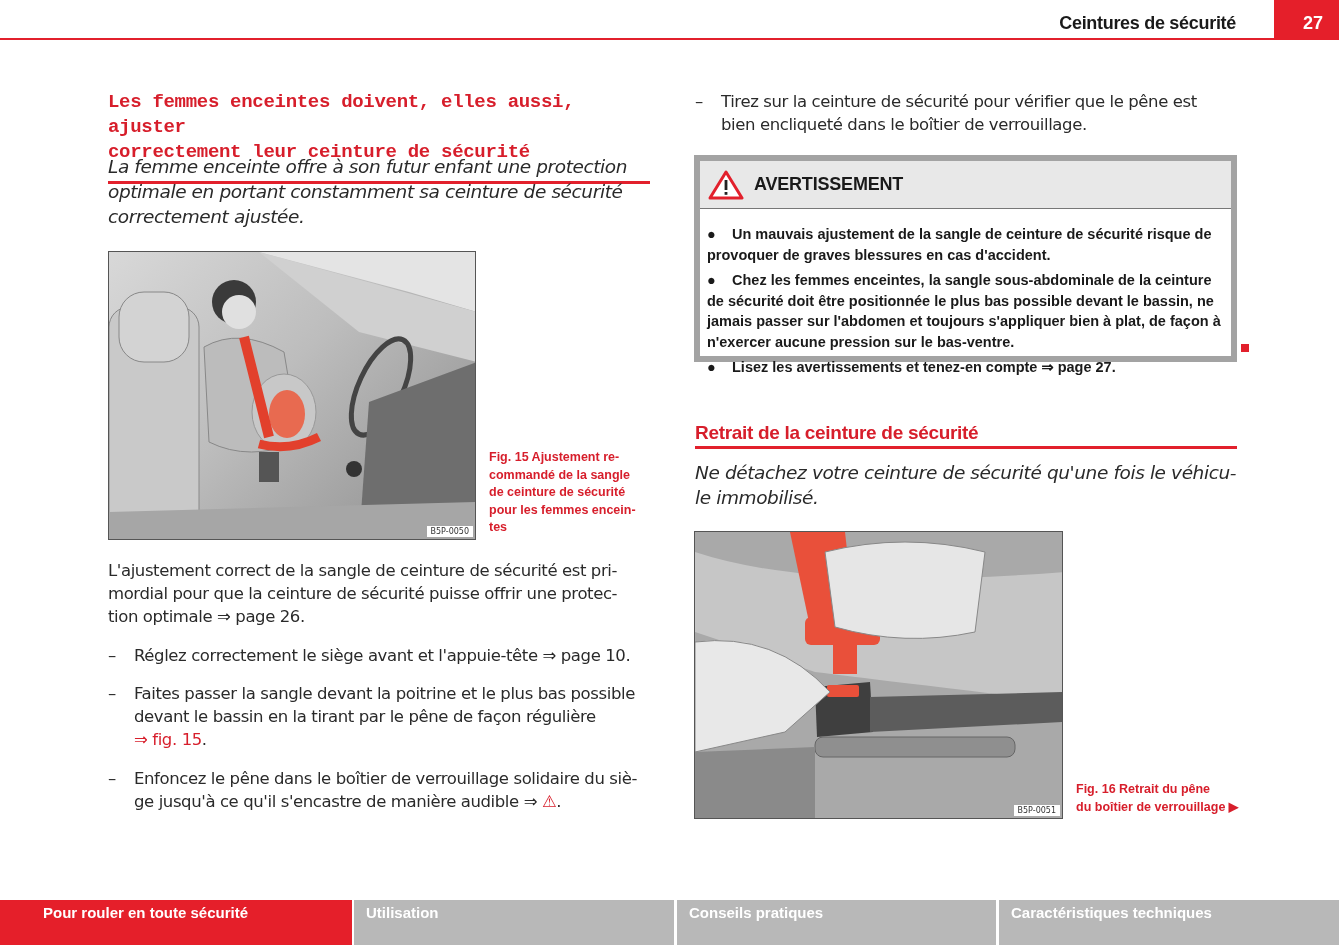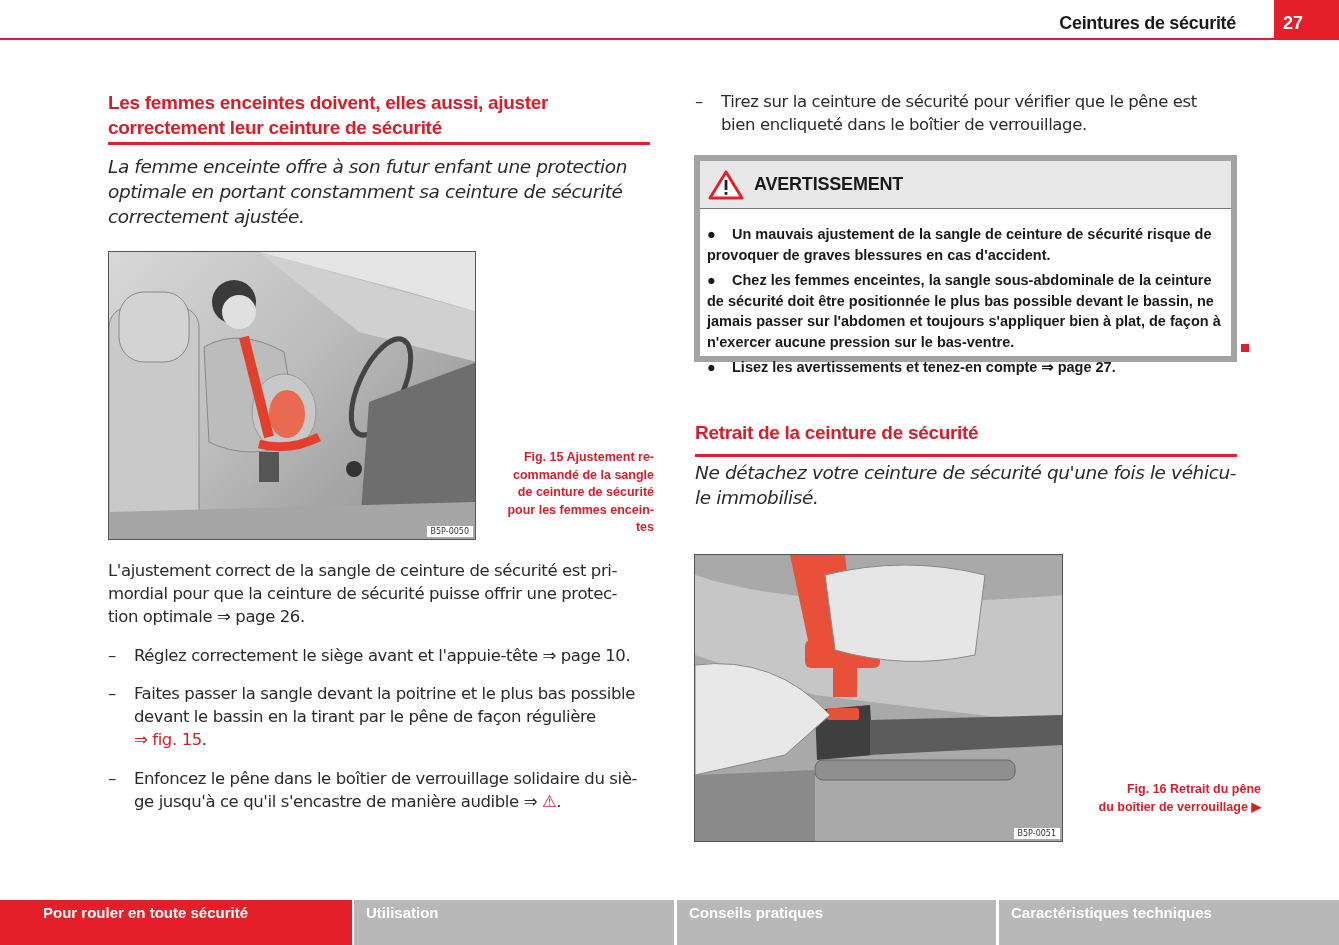--- a/index.html
+++ b/index.html
@@ -2,33 +2,33 @@
 <html><head>
   <meta charset="utf-8">
   <style>
     * { box-sizing: border-box; margin: 0; padding: 0; }
     html, body { width: 1339px; height: 945px; background: #ffffff; overflow: hidden; }
     body { position: relative; font-family: "DejaVu Sans", sans-serif; color: #222222; }
 
     
     .hdr-line { position: absolute; left: 0; top: 38px; width: 1274px; height: 2px; background: #e2202c; }
     .hdr-title { position: absolute; right: 103px; top: 13px; font-family: "Liberation Sans", sans-serif; font-weight: bold; font-size: 18px; color: #1a1a1a; letter-spacing: -0.3px; }
-    .hdr-page { position: absolute; left: 1274px; top: 0; width: 65px; height: 40px; background: #e51f2a; color: #fff; font-family: "Liberation Sans", sans-serif; font-weight: bold; font-size: 18px; padding: 13px 16px 0 9px; }
+    .hdr-page { position: absolute; left: 1274px; top: 0; width: 65px; height: 40px; background: #e51f2a; color: #fff; font-family: "Liberation Sans", sans-serif; font-weight: bold; font-size: 18px; padding: 13px 16px 0 9px; text-align: right; }
 
     .h2 { position: absolute; font-family: "Liberation Sans", sans-serif; font-weight: bold; color: #d71e2b; font-size: 19px; line-height: 25px; letter-spacing: -0.3px; border-bottom: 3px solid #e2202c; }
     .lead { position: absolute; font-family: "DejaVu Sans", sans-serif; font-style: italic; font-size: 18.5px; line-height: 25px; color: #2a2a2a; letter-spacing: -0.4px; }
     .body { position: absolute; font-family: "DejaVu Sans", sans-serif; font-size: 16.5px; line-height: 23px; color: #2a2a2a; letter-spacing: -0.4px; }
     .dash-item { position: absolute; font-family: "DejaVu Sans", sans-serif; font-size: 16.5px; line-height: 23px; color: #2a2a2a; letter-spacing: -0.4px; padding-left: 26px; }
     .dash-item .dash { position: absolute; left: 0; top: 0; }
     .red { color: #d71e2b; }
 
     
     .fig { position: absolute; border: 1px solid #555; background: linear-gradient(135deg, #d8d8d8 0%, #bdbdbd 45%, #8c8c8c 100%); overflow: hidden; }
     .fig-code { position: absolute; right: 2px; bottom: 2px; background: #fff; font-family: "DejaVu Sans", sans-serif; font-size: 8px; padding: 1px 4px; color: #333; }
-    .caption { position: absolute; font-family: "Liberation Sans", sans-serif; font-weight: bold; font-size: 12.5px; line-height: 17.5px; color: #d71e2b; text-align: right; }
+    .caption { position: absolute; font-family: "Liberation Sans", sans-serif; font-weight: bold; font-size: 12.5px; line-height: 17.5px; color: #d71e2b; }
 
     
     .warn { position: absolute; left: 694px; top: 155px; width: 543px; height: 207px; border: 6px solid #a3a3a3; background: #fff; }
     .warn-head { height: 48px; background: #e8e8e8; border-bottom: 1px solid #777; display: flex; align-items: center; padding-left: 8px; }
     .warn-title { font-family: "Liberation Sans", sans-serif; font-weight: bold; font-size: 18px; color: #1a1a1a; margin-left: 10px; letter-spacing: -0.2px; }
     .warn-body { padding: 15px 7px 0 7px; font-family: Liberation Sans, sans-serif; font-weight: bold; font-size: 14.5px; line-height: 20.5px; color: #1a1a1a; }
     .warn-body p { margin-bottom: 5px; }
     .bullet { display: inline-block; width: 25px; }
     .end-mark { position: absolute; left: 1241px; top: 344px; width: 8px; height: 8px; background: #e2202c; }
 
@@ -38,21 +38,21 @@
     .tab.active { background: #e51f2a; padding-left: 43px; }
     .tab.inactive { background: #b8b8b8; }
   </style>
 </head>
 <body>
 
 <div class="hdr-line"></div>
 <div class="hdr-title">Ceintures de sécurité</div>
 <div class="hdr-page">27</div>
 
-<div class="h2" style="left:108px; top:90px; width:542px; padding-bottom:2px;">
+<div class="h2" style="left:108px; top:90px; width:542px; padding-bottom:16px;font-family:Liberation Mono, monospace;">
   <div>Les femmes enceintes doivent, elles aussi, ajuster</div>
   <div>correctement leur ceinture de sécurité</div>
 </div>
 
 <div class="lead" style="left:108px; top:154px; width:545px;">
   <div>La femme enceinte offre à son futur enfant une protection</div>
   <div>optimale en portant constamment sa ceinture de sécurité</div>
   <div>correctement ajustée.</div>
 </div>
 
@@ -126,28 +126,28 @@
     <span class="warn-title">AVERTISSEMENT</span>
   </div>
   <div class="warn-body">
     <p><span class="bullet">●</span><span>Un mauvais ajustement de la sangle de ceinture de sécurité risque de provoquer de graves blessures en cas d'accident.</span></p>
     <p><span class="bullet">●</span><span>Chez les femmes enceintes, la sangle sous-abdominale de la ceinture de sécurité doit être positionnée le plus bas possible devant le bassin, ne jamais passer sur l'abdomen et toujours s'appliquer bien à plat, de façon à n'exercer aucune pression sur le bas-ventre.</span></p>
     <p><span class="bullet">●</span><span>Lisez les avertissements et tenez-en compte ⇒ page 27.</span></p>
   </div>
 </div>
 <div class="end-mark"></div>
 
-<div class="h2" style="left:695px; top:420px; width:542px; padding-bottom:9px;">Retrait de la ceinture de sécurité</div>
+<div class="h2" style="left:695px; top:420px; width:542px; padding-bottom:1px;">Retrait de la ceinture de sécurité</div>
 
 <div class="lead" style="left:695px; top:460px; width:545px;">
   <div>Ne détachez votre ceinture de sécurité qu'une fois le véhicu-</div>
   <div>le immobilisé.</div>
 </div>
 
-<div class="fig" style="left:694px; top:554px; width:369px; height:288px;">
+<div class="fig" style="left:694px; top:531px; width:369px; height:288px;">
   <svg width="369" height="288" viewBox="0 0 369 288">
     <rect width="369" height="288" fill="#a9a9a9"></rect>
     <path d="M0 20 Q120 60 369 40 L369 170 Q200 150 120 140 L0 100 Z" fill="#c6c6c6"></path>
     <path d="M95 0 L150 0 L160 90 L115 95 Z" fill="#e9503a"></path>
     <rect x="110" y="85" width="75" height="28" rx="6" fill="#e9503a"></rect>
     <rect x="138" y="110" width="24" height="32" fill="#e9503a"></rect>
     <path d="M130 20 Q210 0 290 20 L280 100 Q210 115 140 95 Z" fill="#e6e6e6" stroke="#888"></path>
     <path d="M120 155 L175 150 L178 200 L122 205 Z" fill="#3f3f3f"></path>
     <rect x="132" y="153" width="32" height="12" rx="2" fill="#e9503a"></rect>
     <path d="M0 110 Q80 100 135 160 L90 200 L0 220 Z" fill="#e8e8e8" stroke="#888"></path>

